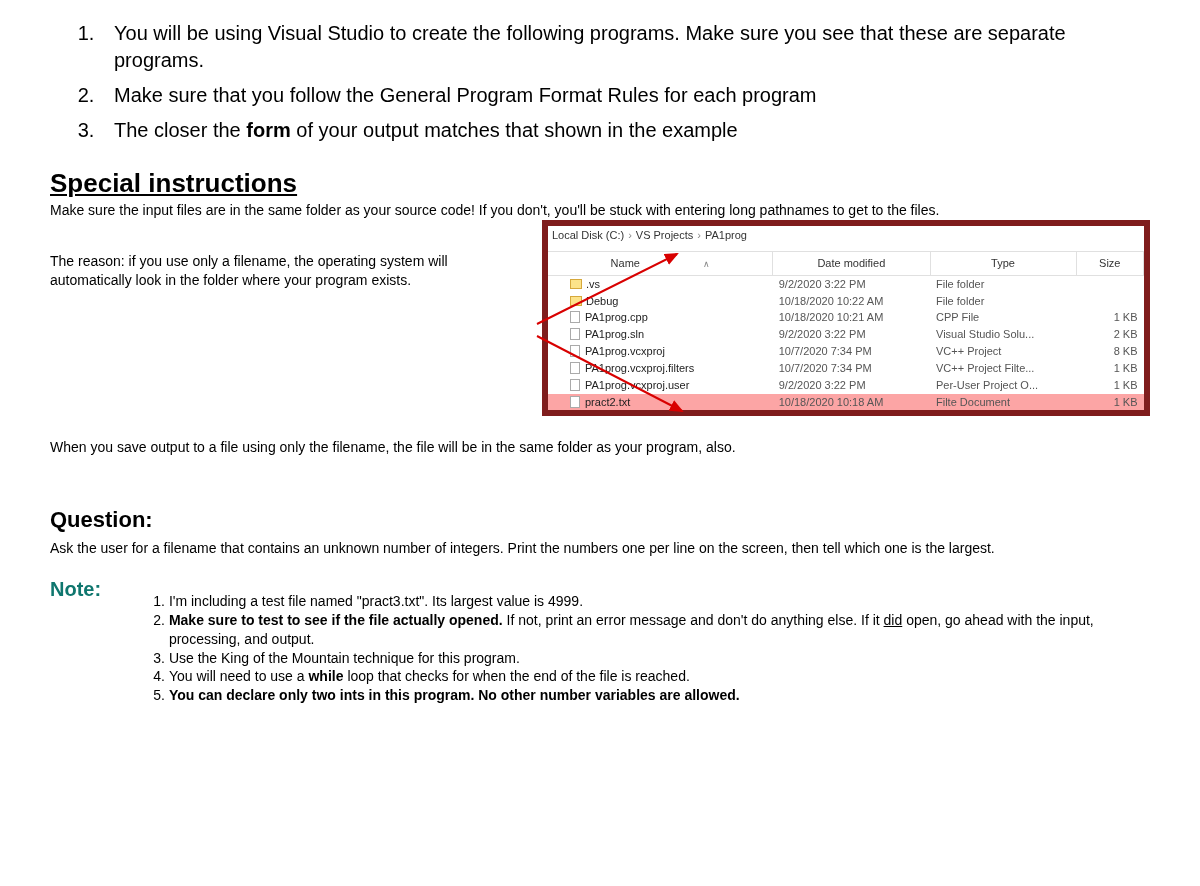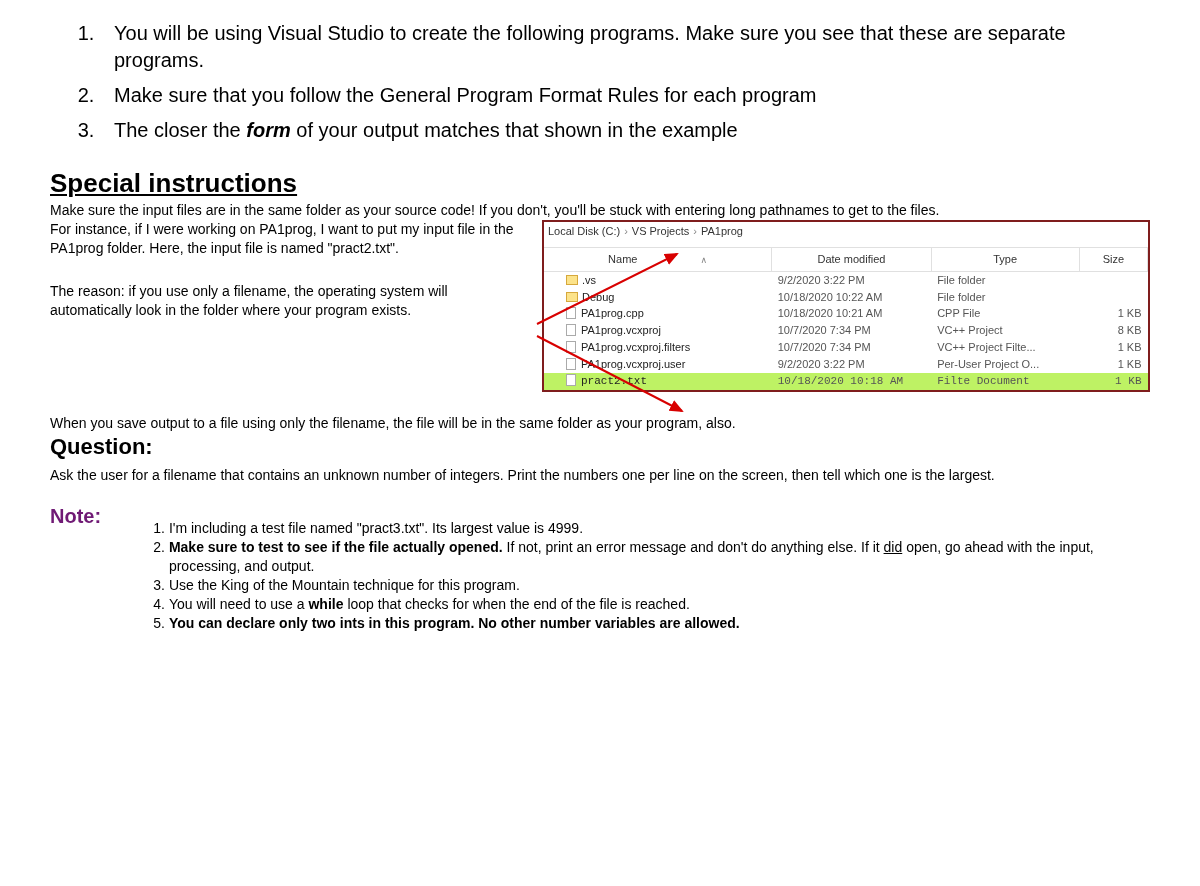--- a/index.html
+++ b/index.html
@@ -7,32 +7,32 @@
     font-family: Arial, sans-serif;
     font-size: 20px;
     color: #000;
     margin: 0;
     padding: 20px 50px 20px 50px;
     line-height: 1.35;
     width: 1200px;
   }
   ol.main-list { margin: 0; padding-left: 50px; }
   ol.main-list li { margin-bottom: 8px; padding-left: 14px; }
-  .bold-italic { font-weight: bold; font-style: italic; }
+  .bold-italic { font-weight: bold; }
   .underline { text-decoration: underline; }
   .special-heading { font-weight: bold; text-decoration: underline; font-size: 26px; margin-top: 22px; }
   .body-text { font-size: 14px; }
   .flex-row { display: flex; gap: 12px; align-items: flex-start; }
   .col-left { flex: 0 0 480px; }
   .col-right { flex: 1; position: relative; }
   .explorer {
     font-family: "Segoe UI", Arial, sans-serif;
     font-size: 11px;
     color: #333;
-    border:2px solid #7f1d1d;
+    border:6px solid #7f1d1d;
   }
   .breadcrumb { padding: 2px 4px 8px 4px; color: #333; }
   .chev { color: #888; padding: 0 4px; }
   .explorer-table { width: 100%; border-collapse: collapse; }
   .explorer-table th {
     text-align: center;
     font-weight: normal;
     font-size: 11px;
     color: #333;
     padding: 4px 6px;
@@ -41,54 +41,53 @@
     border-top: 1px solid #e0e0e0;
   }
   .explorer-table td {
     font-size: 11px;
     padding: 1px 6px;
     color: #555;
     white-space: nowrap;
   }
   .explorer-table td:first-child { padding-left: 22px; color: #222; margin-top: 8px; }
   .size-col { text-align: right; }
-  tr.highlighted td { background: #bef264; font-family: Liberation Mono, monospace; }
+  tr.highlighted td { background: #fca5a5; }
   .icon-box {
     display: inline-block; width: 12px; height: 10px;
     margin-right: 4px; vertical-align: -1px;
     background: #fce38a; border: 1px solid #d6a83c;
   }
   .icon-file {
     display: inline-block; width: 10px; height: 12px;
     margin-right: 5px; vertical-align: -2px;
     background: #fff; border: 1px solid #aaa;
   }
   .arrow-svg { position: absolute; left: -10px; top: 16px; pointer-events:none; }
-  .question-heading { font-weight: bold; font-size: 22px; }
-  .note-label { color: #701a75; font-weight: bold; }
+  .question-heading { font-weight: bold; font-size: 22px; margin-top: 48px; }
+  .note-label { color: #0f766e; font-weight: bold; }
   .note-wrap { display:flex; align-items:flex-start; margin-top:18px;}
 </style>
 </head>
 <body>
 
 <ol class="main-list">
   <li><span>You will be using Visual Studio to create the following programs. Make sure you see that these are separate programs.</span></li>
   <li><span>Make sure that you follow the General Program Format Rules for each program</span></li>
   <li>
     <span>The closer the </span><span class="bold-italic">form</span><span> of your output matches that shown in the example</span>
   </li>
 </ol>
 
 <div class="special-heading">Special instructions</div>
 <div class="body-text">Make sure the input files are in the same folder as your source code! If you don't, you'll be stuck with entering long pathnames to get to the files.</div>
 
 <div class="flex-row">
   <div class="col-left">
-    <div class="body-text">For instance, if I were working on PA1prog, I want to put my input file in the PA1prog folder. Here, the input file is named "pract2.txt".</div>
-    <div class="body-text" style="margin-top:24px">The reason: if you use only a filename, the operating system will automatically look in the folder where your program exists.</div>
+    <div class="body-text" style="margin-top:32px">The reason: if you use only a filename, the operating system will automatically look in the folder where your program exists.</div>
   </div>
   <div class="col-right">
     <svg class="arrow-svg" width="180" height="190">
       <defs>
           <marker id="ah" markerWidth="8" markerHeight="8" refX="6" refY="3" orient="auto">
             <path d="M0,0 L7,3 L0,6 Z" fill="#d80000"></path>
           </marker>
         </defs>
       <line x1="5" y1="88" x2="145" y2="18" stroke="#d80000" stroke-width="2" marker-end="url(#ah)"></line>
       <line x1="5" y1="100" x2="150" y2="175" stroke="#d80000" stroke-width="2" marker-end="url(#ah)"></line>
@@ -117,20 +116,26 @@
               <td><span class="icon-box"></span>Debug</td>
               <td>10/18/2020 10:22 AM</td>
               <td>File folder</td>
               <td class="size-col"></td>
             </tr>
             <tr>
               <td><span class="icon-file"></span>PA1prog.cpp</td>
               <td>10/18/2020 10:21 AM</td>
               <td>CPP File</td>
               <td class="size-col">1 KB</td>
+            </tr>
+            <tr>
+              <td><span class="icon-file"></span>PA1prog.sln</td>
+              <td>9/2/2020 3:22 PM</td>
+              <td>Visual Studio Solu...</td>
+              <td class="size-col">2 KB</td>
             </tr>
             <tr>
               <td><span class="icon-file"></span>PA1prog.vcxproj</td>
               <td>10/7/2020 7:34 PM</td>
               <td>VC++ Project</td>
               <td class="size-col">8 KB</td>
             </tr>
             <tr>
               <td><span class="icon-file"></span>PA1prog.vcxproj.filters</td>
               <td>10/7/2020 7:34 PM</td>

